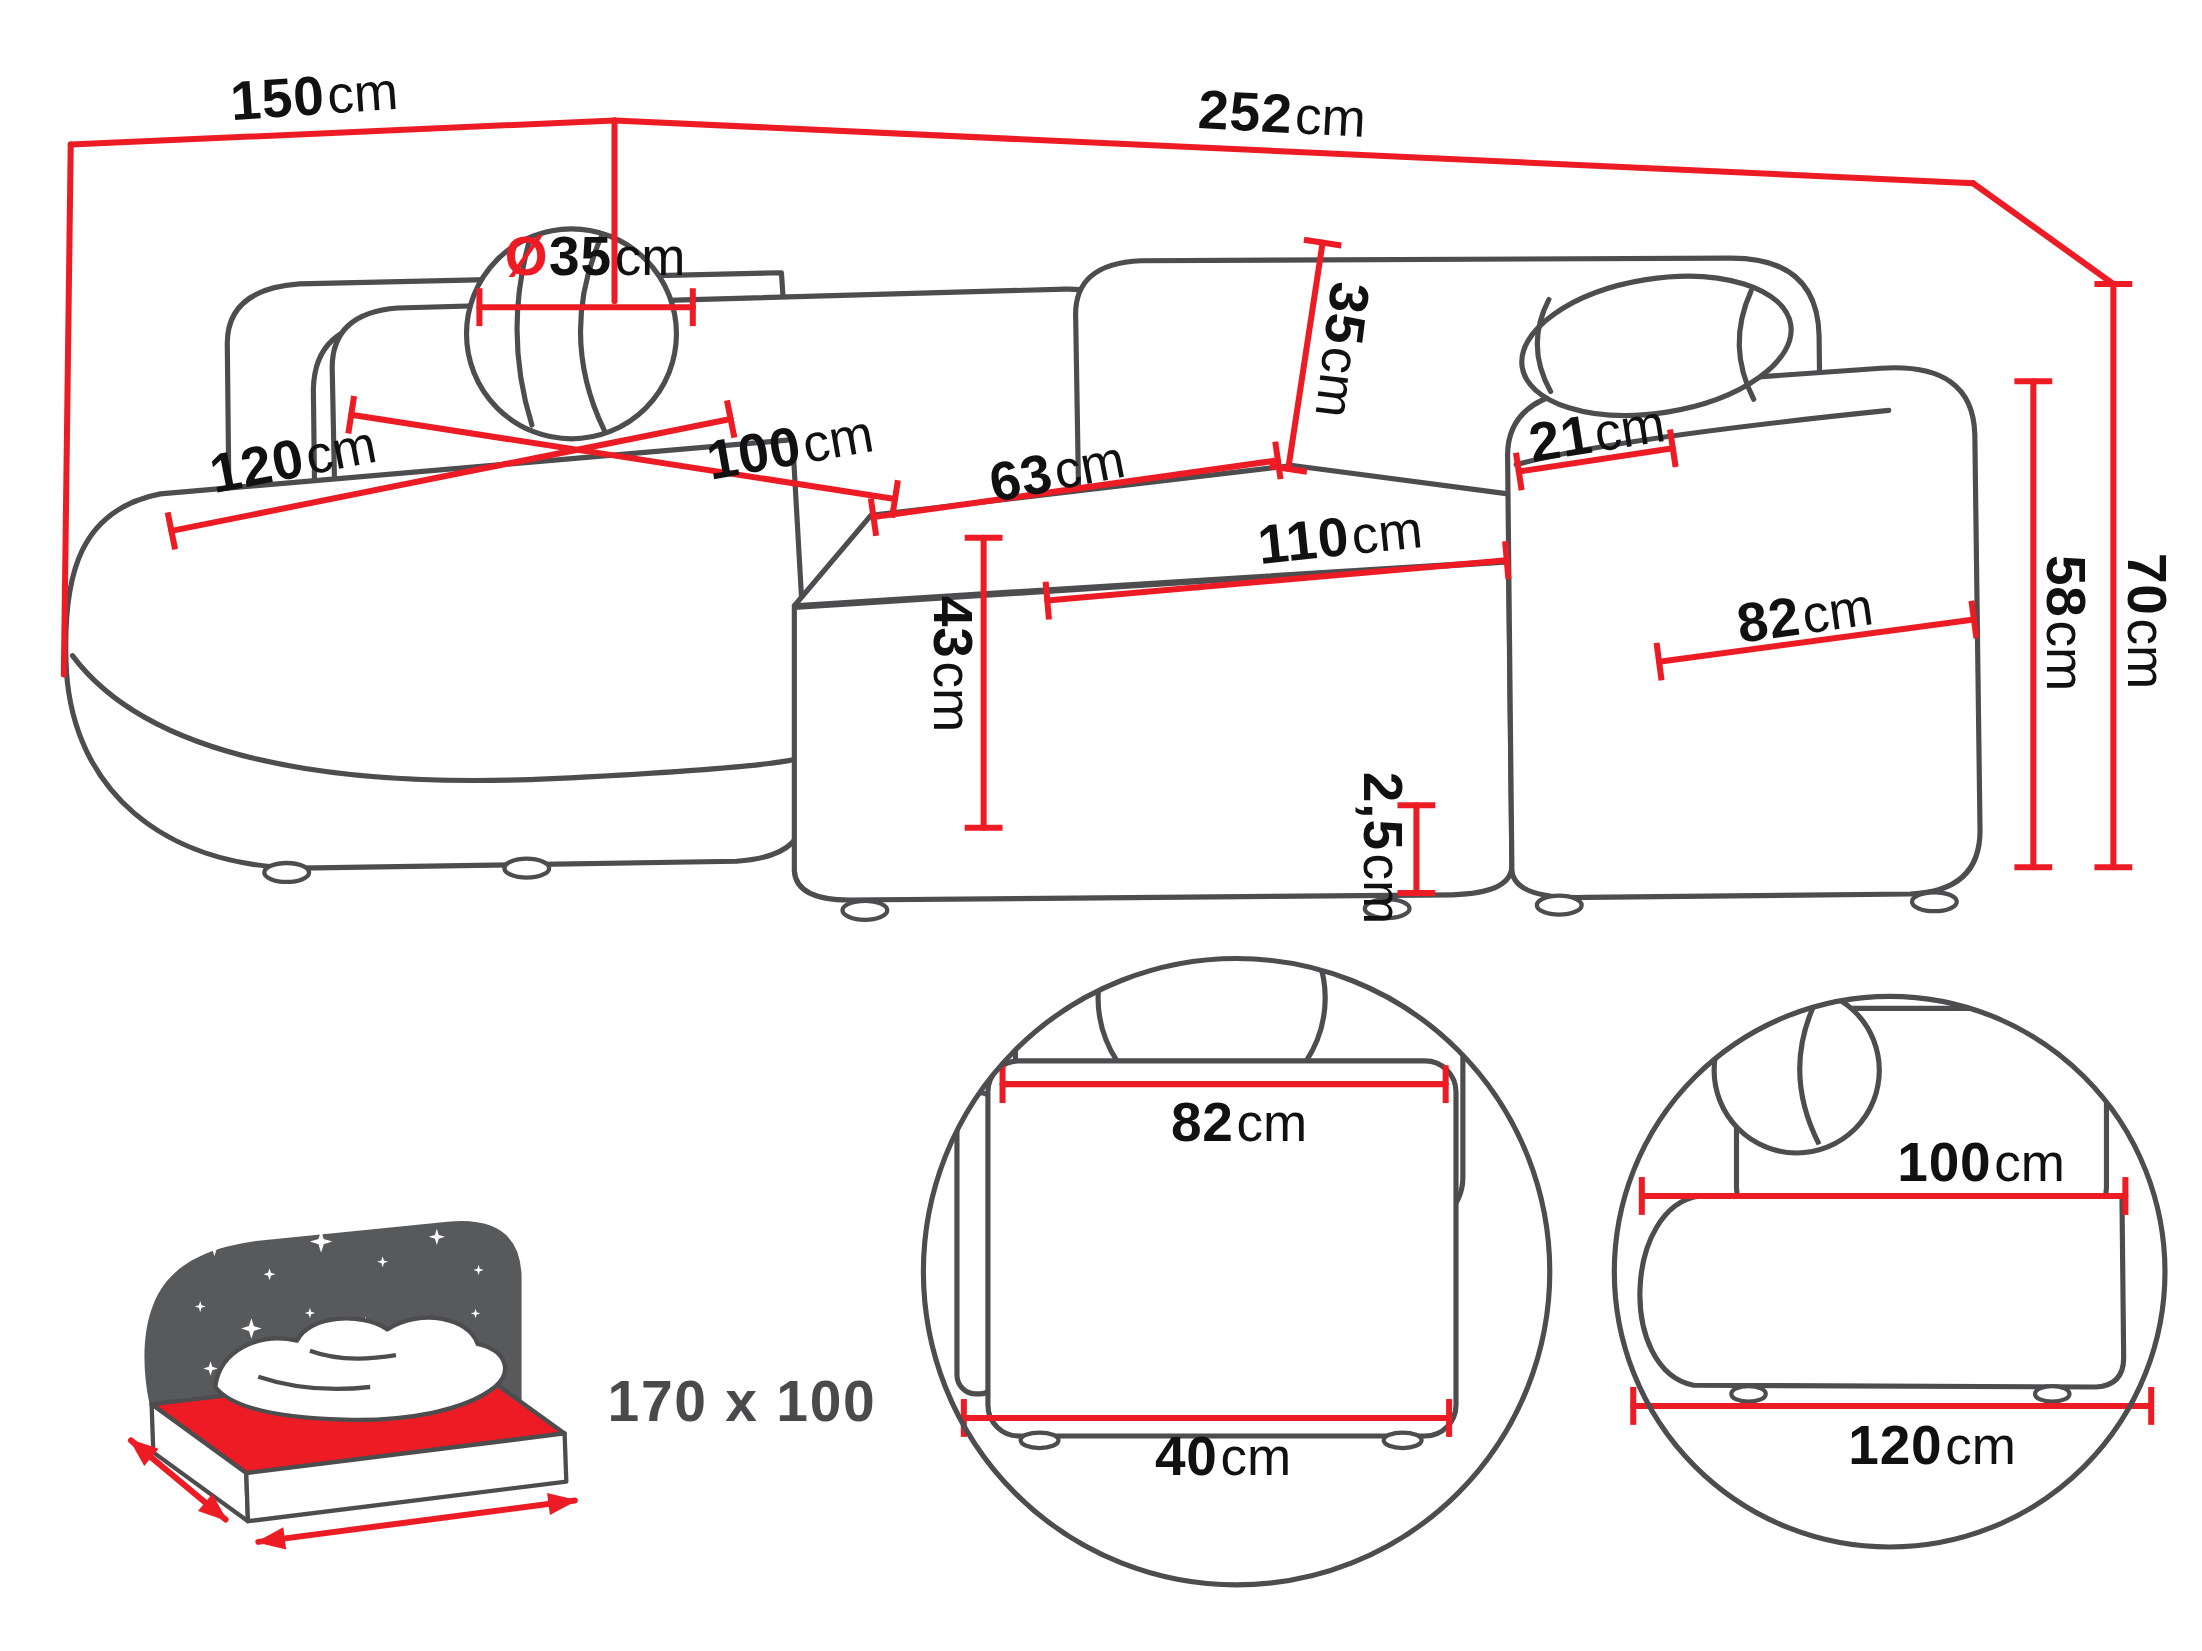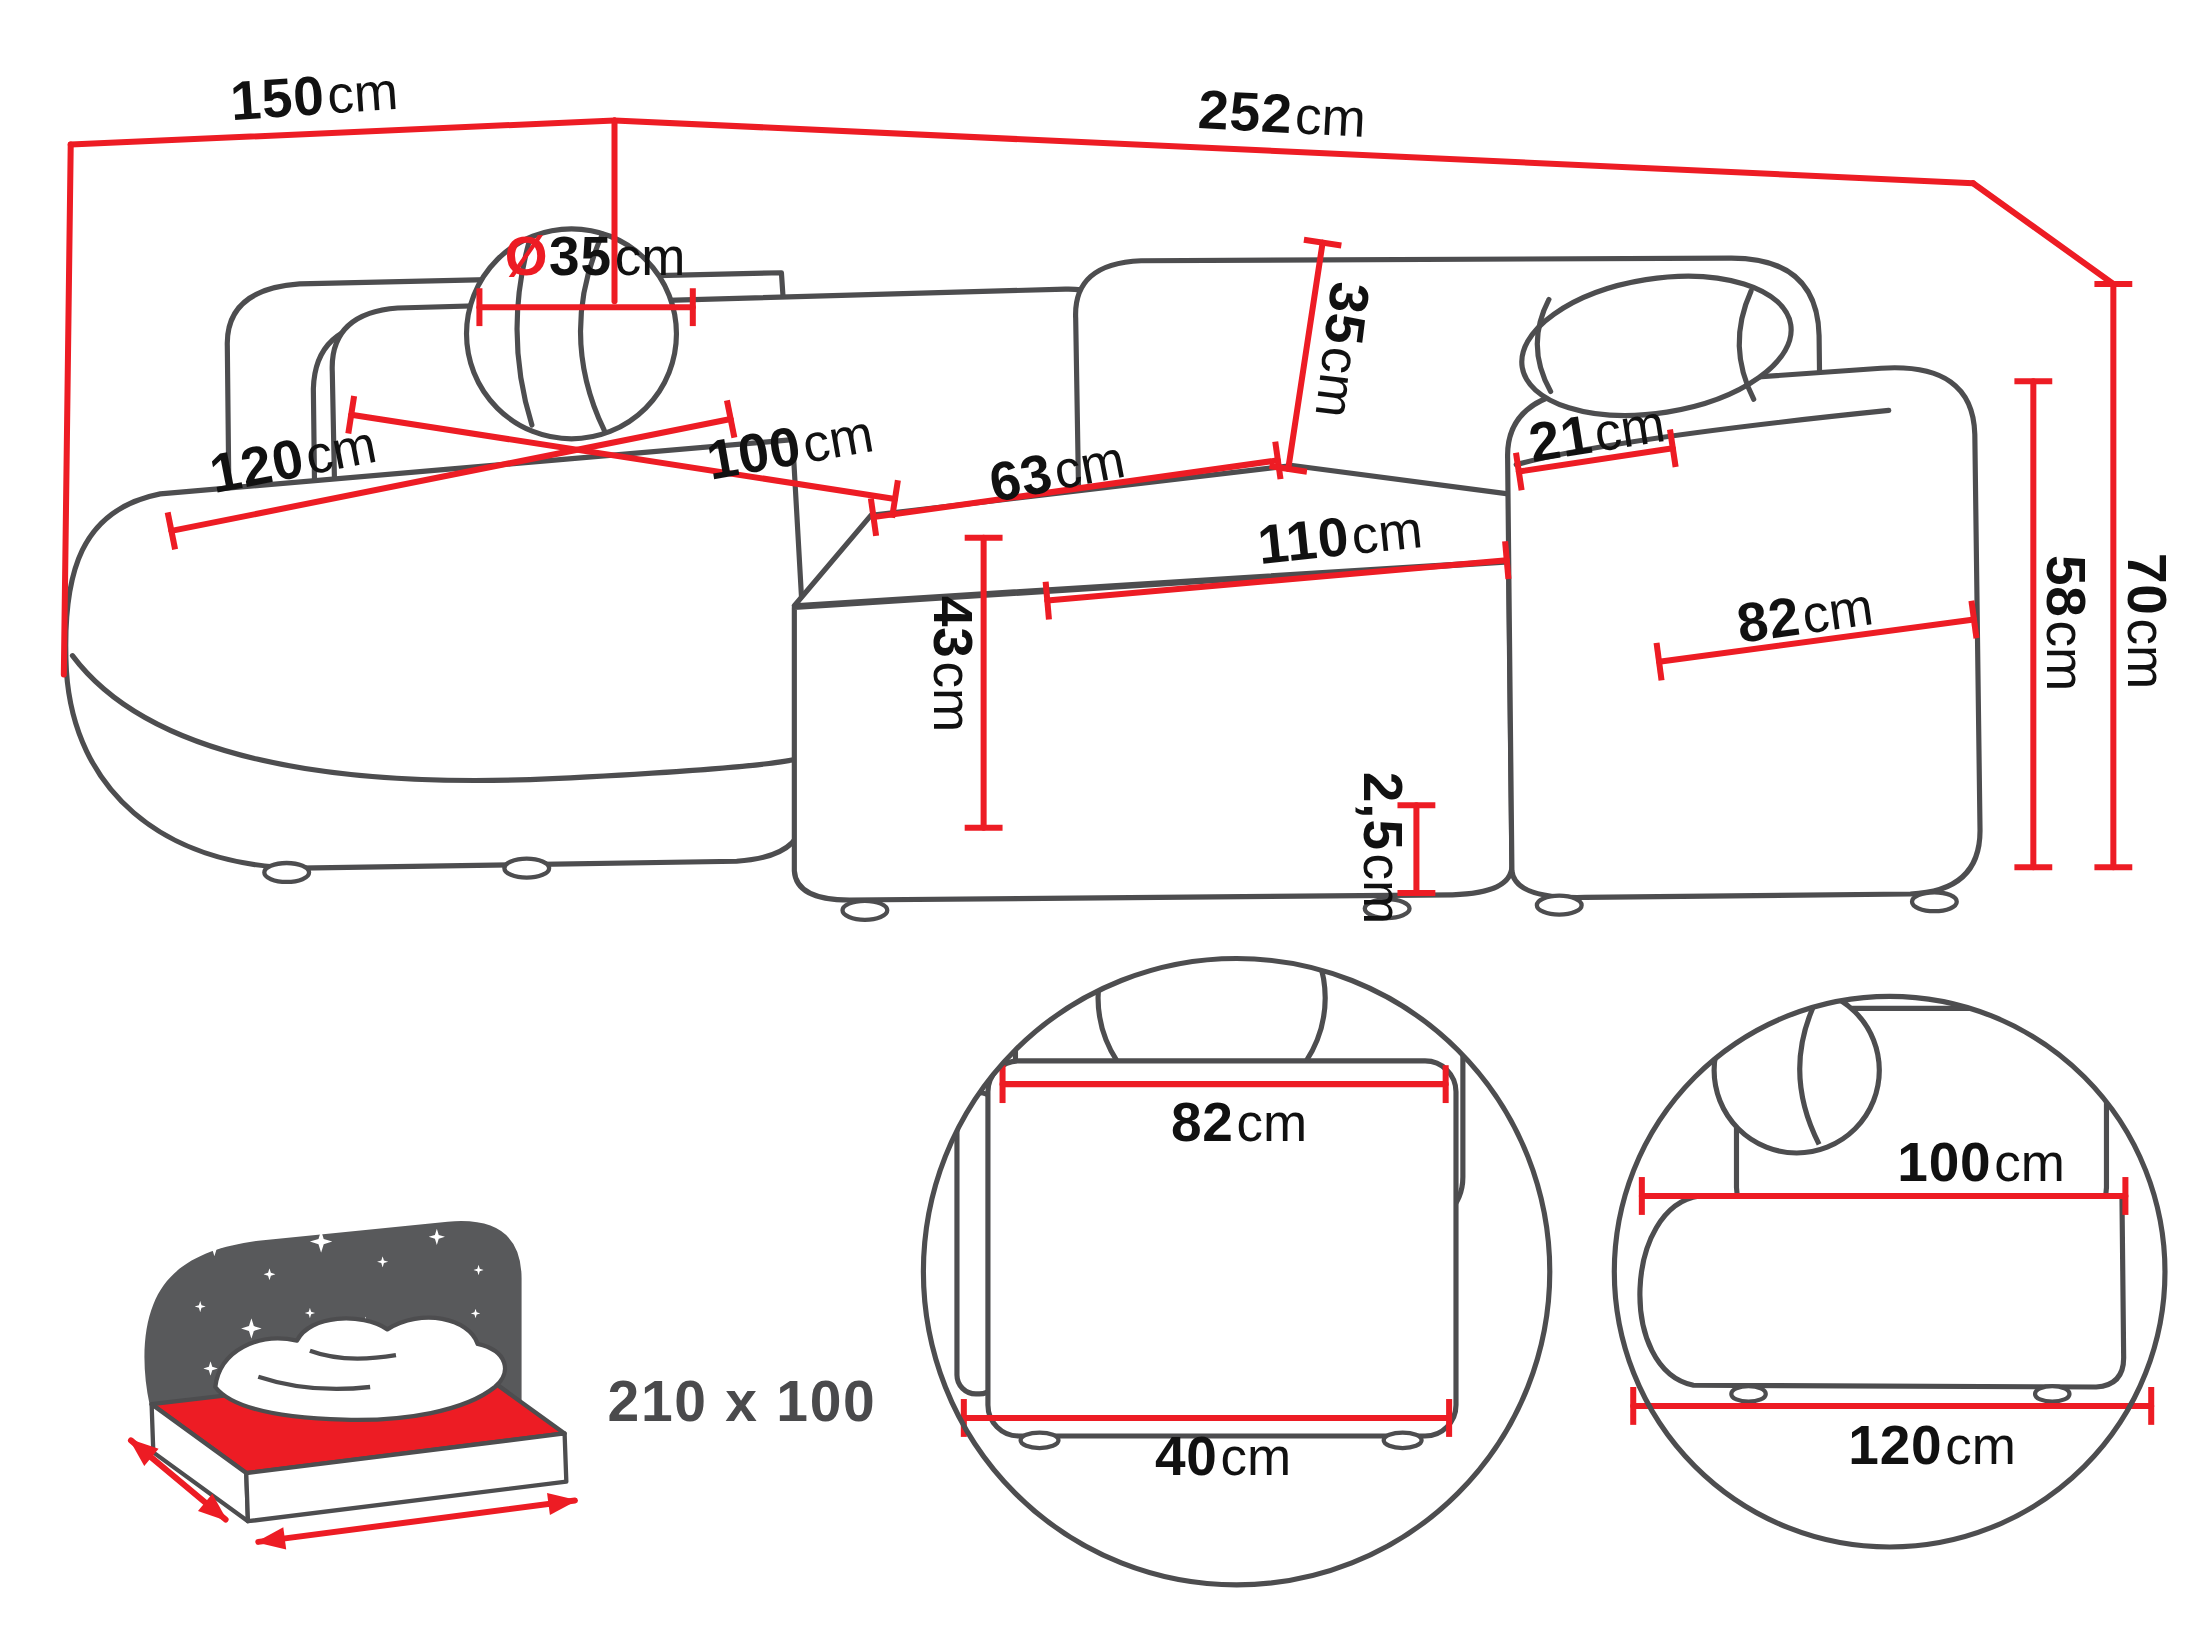--- a/index.html
+++ b/index.html
@@ -203,17 +203,17 @@
   <span class="val">40</span><span class="unit">cm</span>
 </div>
 <div class="lbl" style="left:1981px;top:1162px;transform:translate(-50%,-50%)">
   <span class="val">100</span><span class="unit">cm</span>
 </div>
 <div class="lbl" style="left:1932px;top:1445px;transform:translate(-50%,-50%)">
   <span class="val">120</span><span class="unit">cm</span>
 </div>
 
 <div class="lbl" style="left:742px;top:1401px;transform:translate(-50%,-50%)">
-  <span class="size-label">210 x 100</span>
+  <span class="size-label">170 x 100</span>
 </div>
 
 </div>
 
 
 </body></html>

